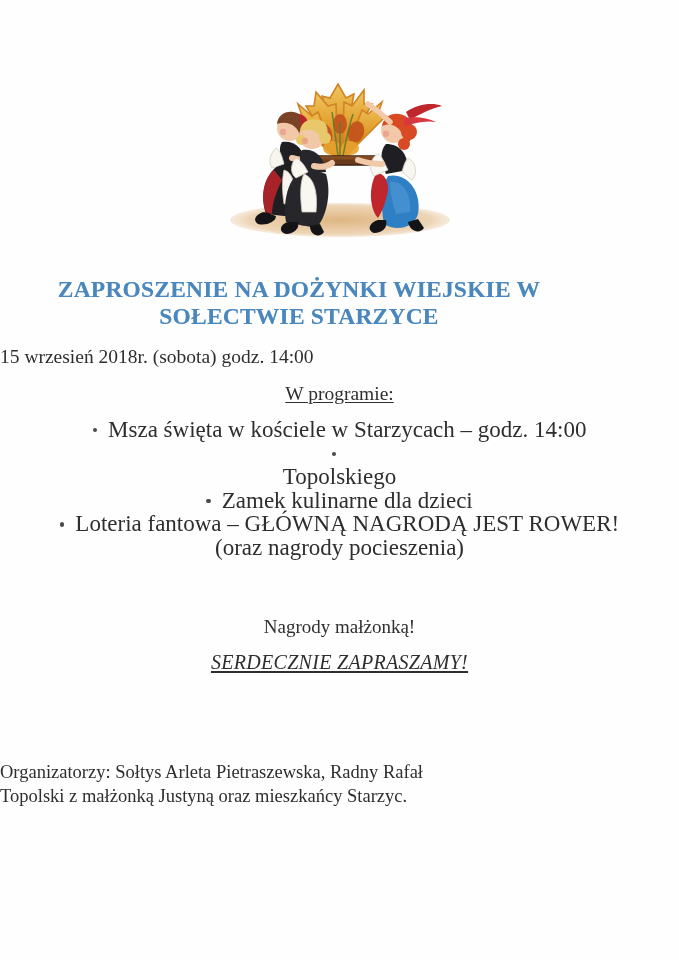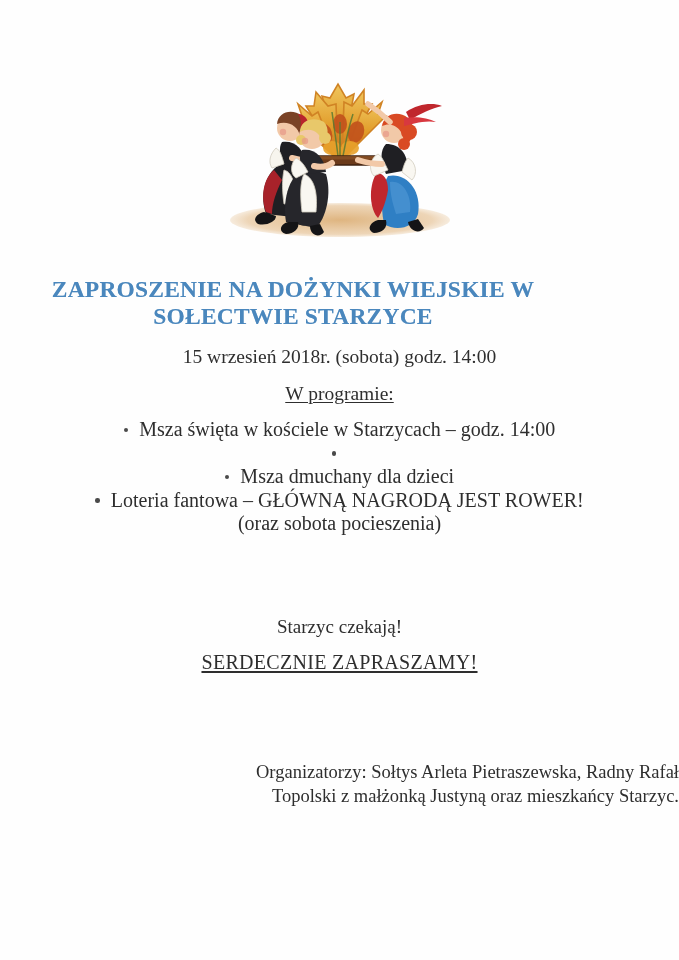--- a/index.html
+++ b/index.html
@@ -34,42 +34,42 @@
     height: 195px;
   }
   .illustration {
     display: block;
     margin: 0 auto;
   }
 
   
   .title-block {
     position: absolute;
-    left: 8px;
+    left: 14px;
     top: 276px;
     width: 570px;
     text-align: center;
   }
   .title-line {
     font-family: "Liberation Serif", "DejaVu Serif", serif;
     font-weight: bold;
     font-size: 23.5px;
     line-height: 27px;
     letter-spacing: 0.2px;
     color: #4a87bd;
     text-shadow: 0 0 0.6px rgba(74,135,189,0.45);
   }
 
   
   .date-line {
     position: absolute;
     left: 0;
     top: 345px;
     width: 679px;
-    text-align: center;
+    text-align: left;
     font-size: 19.5px;
     line-height: 24px;
     color: #2e2e2e;
   }
 
   
   .program-heading {
     position: absolute;
     left: 0;
     top: 382px;
@@ -89,21 +89,21 @@
     position: absolute;
     left: 0;
     top: 418px;
     width: 679px;
     margin: 0;
     padding: 0;
     list-style: none;
     text-align: center;
   }
   .program-item {
-    font-size: 20px;
+    font-size: 23px;
     line-height: 23.6px;
     color: #2e2e2e;
     text-align: center;
   }
   .program-item .marker {
     display: inline-block;
     width: 4.5px;
     height: 4.5px;
     border-radius: 50%;
     background: #4a4a4a;
@@ -129,34 +129,35 @@
   }
   .closing-welcome {
     position: absolute;
     left: 0;
     top: 650px;
     width: 679px;
     text-align: center;
     font-size: 20px;
     line-height: 25px;
     color: #2e2e2e;
+    font-style: italic;
   }
   .closing-welcome span {
     text-decoration: underline;
     text-underline-offset: 2px;
     letter-spacing: 0.3px;
   }
 
   
   .organizers {
     position: absolute;
     left: 0;
     top: 761px;
     width: 679px;
-    text-align: right;
+    text-align: left;
     font-size: 18.5px;
     line-height: 23.5px;
     color: #2e2e2e;
   }
   .organizers .org-line {
     display: block;
   }
 </style>
 </head>
 <body>
@@ -303,31 +304,32 @@
   <div class="program-heading">
     <span>W programie:</span>
   </div>
 
   <ul class="program-list">
     <li class="program-item">
       <span class="marker"></span><span>Msza święta w kościele w Starzycach – godz. 14:00</span>
     </li>
     <li class="program-item">
       <span class="marker"></span>
+      <span class="cont">Topolskiego</span>
     </li>
     <li class="program-item">
-      <span class="marker"></span><span>Msza dmuchany dla dzieci</span>
+      <span class="marker"></span><span>Zamek kulinarne dla dzieci</span>
     </li>
     <li class="program-item">
       <span class="marker"></span><span>Loteria fantowa – GŁÓWNĄ NAGRODĄ JEST ROWER!</span>
-      <span class="cont">(oraz sobota pocieszenia)</span>
+      <span class="cont">(oraz nagrody pocieszenia)</span>
     </li>
   </ul>
 
-  <div class="closing-prizes">Starzyc czekają!</div>
+  <div class="closing-prizes">Nagrody małżonką!</div>
   <div class="closing-welcome">
     <span>SERDECZNIE ZAPRASZAMY!</span>
   </div>
 
   <div class="organizers">
     <span class="org-line">Organizatorzy: Sołtys Arleta Pietraszewska, Radny Rafał</span>
     <span class="org-line">Topolski z małżonką Justyną oraz mieszkańcy Starzyc.</span>
   </div>
 
 </div>

